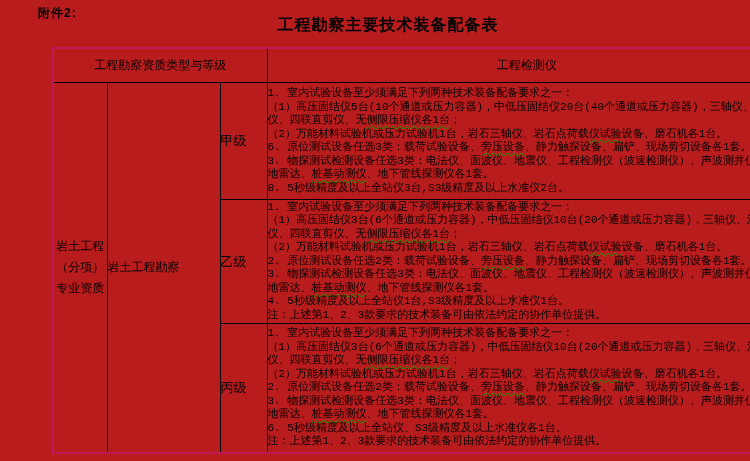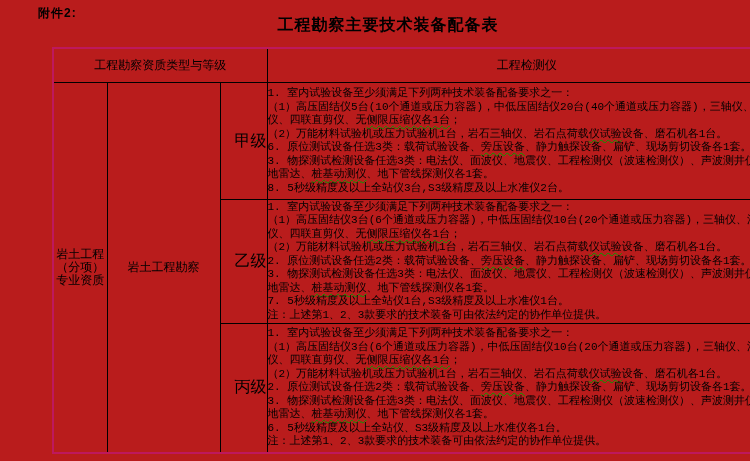--- a/index.html
+++ b/index.html
@@ -19,24 +19,24 @@
     border-collapse:collapse;table-layout:fixed;border:2px solid #be185d;margin-left:44px;
   }
   .equip-table th,.equip-table td{border:1px solid #000;padding:0;}
   col.c1{width:54px;} col.c2{width:113px;} col.c3{width:47px;} col.c4{width:520px;}
   .head-row th{
     height:33px;font-size:12px;font-weight:normal;text-align:center;vertical-align:middle;
   }
   .row-jia{height:117px;} .row-yi{height:124px;} .row-bing{height:129px;}
   .cat-cell{
     font-size:12px;text-align:center;vertical-align:middle;
-    white-space:pre-line;line-height:13px;
+    white-space:pre-line;line-height:21px;
   }
-  .spec-cell{font-size:12px;text-align:center;vertical-align:middle;font-family:Liberation Serif, serif;}
-  .grade-cell{font-size:16px;text-align:right;vertical-align:middle;}
+  .spec-cell{font-size:12px;vertical-align:middle;font-family:Liberation Serif, serif;}
+  .grade-cell{font-size:13px;text-align:left;vertical-align:middle;}
   .equip-cell{
     font-size:11px;line-height:13.5px;padding:3px 5px 2px 5px;vertical-align:middle;
   }
   .eq-line{margin:0;font-family:Liberation Mono, monospace;}
   .squiggle{
     text-decoration:underline;
     text-decoration-style:wavy;
     text-decoration-color:#00a000;
     text-decoration-thickness:1px;
     text-underline-offset:2px;
@@ -79,21 +79,21 @@
           </td>
       </tr>
       <tr class="row-yi">
         <td class="grade-cell">乙级</td>
         <td class="equip-cell">
             <div class="eq-line"><span>1. 室内试验设备至少须满足下列两种技术装备配备要求之一：</span></div>
             <div class="eq-line"><span>（1）高压固结仪3台(6个通道或压力容器)，中低压固结仪10台(20个通道或压力容器)，三轴仪、渗透仪、四联直剪仪、无</span><span class="squiggle">侧限压缩仪各1台</span><span>；</span></div>
             <div class="eq-line"><span>（2）万能材料试验机或压力试验机1台，岩石三轴仪、岩石点荷载</span><span class="squiggle">仪试验</span><span>设备、磨石机各1台。</span></div>
             <div class="eq-line"><span>2. 原位测试设备任选2类：载荷试验设备、</span><span class="squiggle">旁压设备</span><span>、静力触探设备、扁铲、现场剪切设备各1套。</span></div>
             <div class="eq-line"><span>3. 物探测试检测设备任选3类：电法仪、面波仪、地震仪、工程检测仪（波速检测仪）、声波测井仪、探地雷达、</span><span class="squiggle">桩基动测仪</span><span>、地下管线探测仪各1套。</span></div>
-            <div class="eq-line"><span>7. 5秒级精度及以上全站仪1台,S3级精度及以上水准仪1台。</span></div>
+            <div class="eq-line"><span>4. 5秒级精度及以上全站仪1台,S3级精度及以上水准仪1台。</span></div>
             <div class="eq-line"><span>注：上述第1、2、3款要求的技术装备可由依法约定的协作单位提供。</span></div>
           </td>
       </tr>
       <tr class="row-bing">
         <td class="grade-cell">丙级</td>
         <td class="equip-cell">
             <div class="eq-line"><span>1. 室内试验设备至少须满足下列两种技术装备配备要求之一：</span></div>
             <div class="eq-line"><span>（1）高压固结仪3台(6个通道或压力容器)，中低压固结仪10台(20个通道或压力容器)，三轴仪、渗透仪、四联直剪仪、无</span><span class="squiggle">侧限压缩仪各1台</span><span>；</span></div>
             <div class="eq-line"><span>（2）万能材料试验机或压力试验机1台，岩石三轴仪、岩石点荷载</span><span class="squiggle">仪试验</span><span>设备、磨石机各1台。</span></div>
             <div class="eq-line"><span>2. 原位测试设备任选2类：载荷试验设备、</span><span class="squiggle">旁压设备</span><span>、静力触探设备、扁铲、现场剪切设备各1套。</span></div>

